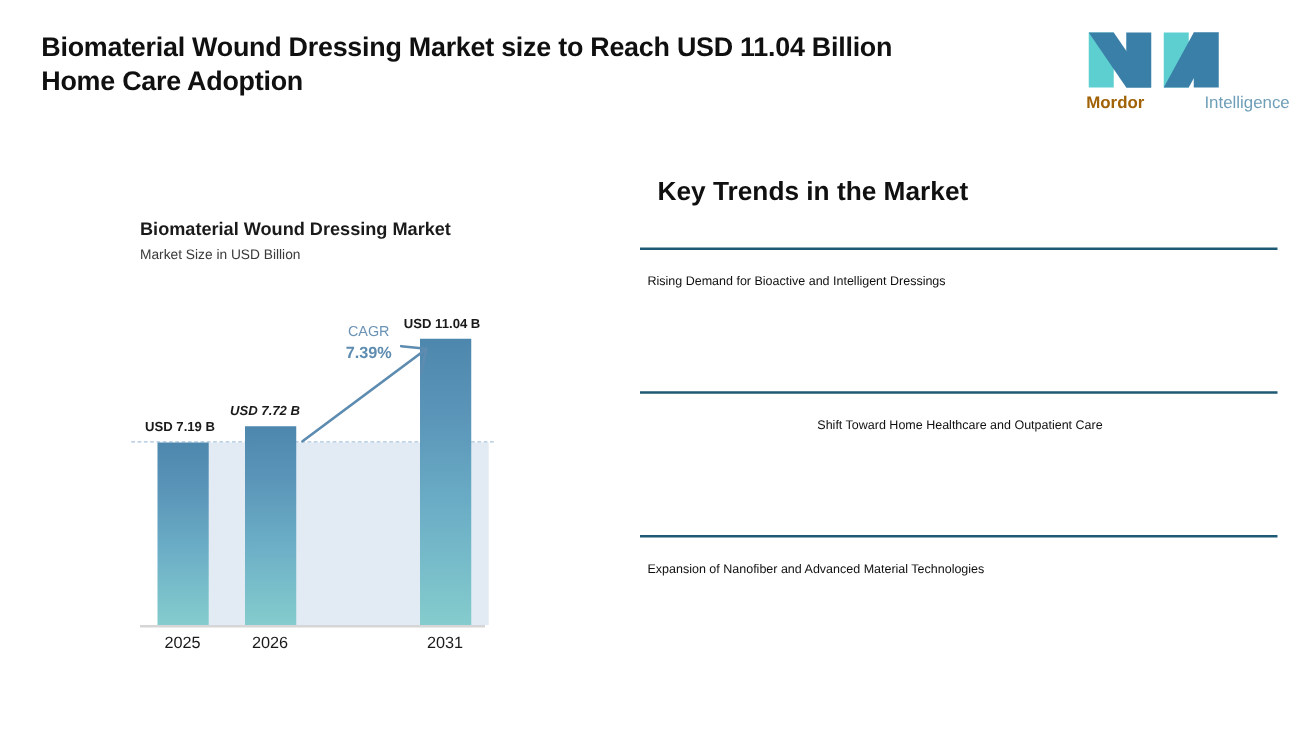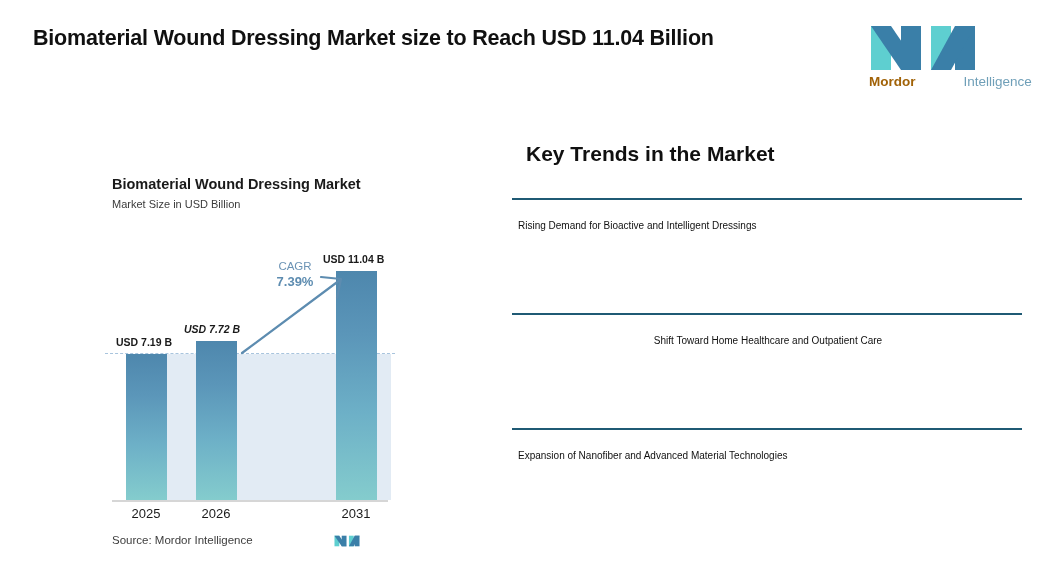--- a/index.html
+++ b/index.html
@@ -225,20 +225,21 @@
     font-weight: normal;
     line-height: 25px;
     color: #101010;
   }
 </style>
 </head>
 <body>
 
 <div id="header-title">
   <span class="tl">Biomaterial Wound Dressing Market size to Reach USD 11.04 Billion</span>
+  <span class="tl">Home Care Adoption</span>
 </div>
 
 <div id="brand-logo">
   <svg class="mark" viewBox="0 0 108 48">
     <polygon points="2,2 22,2 22,46 2,46" fill="#5ecfd0"></polygon>
     <polygon points="2,2 22,2 52,46 32,46" fill="#3a7fa8"></polygon>
     <polygon points="32,46 52,46 52,2 32,2" fill="#3a7fa8"></polygon>
     <polygon points="62,2 82,2 82,46 62,46" fill="#5ecfd0"></polygon>
     <polygon points="62,2 82,2 82,2 62,2" fill="#5ecfd0"></polygon>
     <polygon points="86,2 106,2 106,46 86,46" fill="#3a7fa8"></polygon>
@@ -274,31 +275,20 @@
       <span class="cagr-word">CAGR</span>
       <span class="cagr-val">7.39%</span>
     </div>
 
     <div class="axis-line"></div>
     <div class="tick-label" id="tick-2025">2025</div>
     <div class="tick-label" id="tick-2026">2026</div>
     <div class="tick-label" id="tick-2031">2031</div>
   </div>
 
-  <div id="source-row">
-    <div id="source-text"><span>Source:</span>&nbsp;<span>Mordor Intelligence</span></div>
-    <svg id="source-logo" viewBox="0 0 108 48">
-      <polygon points="2,2 22,2 22,46 2,46" fill="#5ecfd0"></polygon>
-      <polygon points="2,2 22,2 52,46 32,46" fill="#3a7fa8"></polygon>
-      <polygon points="32,46 52,46 52,2 32,2" fill="#3a7fa8"></polygon>
-      <polygon points="62,2 82,2 82,46 62,46" fill="#5ecfd0"></polygon>
-      <polygon points="86,2 106,2 106,46 86,46" fill="#3a7fa8"></polygon>
-      <polygon points="62,46 82,46 106,2 86,2" fill="#3a7fa8"></polygon>
-    </svg>
-  </div>
 </div>
 
 <div id="trends-panel">
   <div id="trends-heading">Key Trends in the Market</div>
 
   <div class="trend-row" id="trend-0">
     <div class="trend-text">Rising Demand for Bioactive and Intelligent Dressings</div>
   </div>
   <div class="trend-row" id="trend-1">
     <div class="trend-text">Shift Toward Home Healthcare and Outpatient Care</div>

